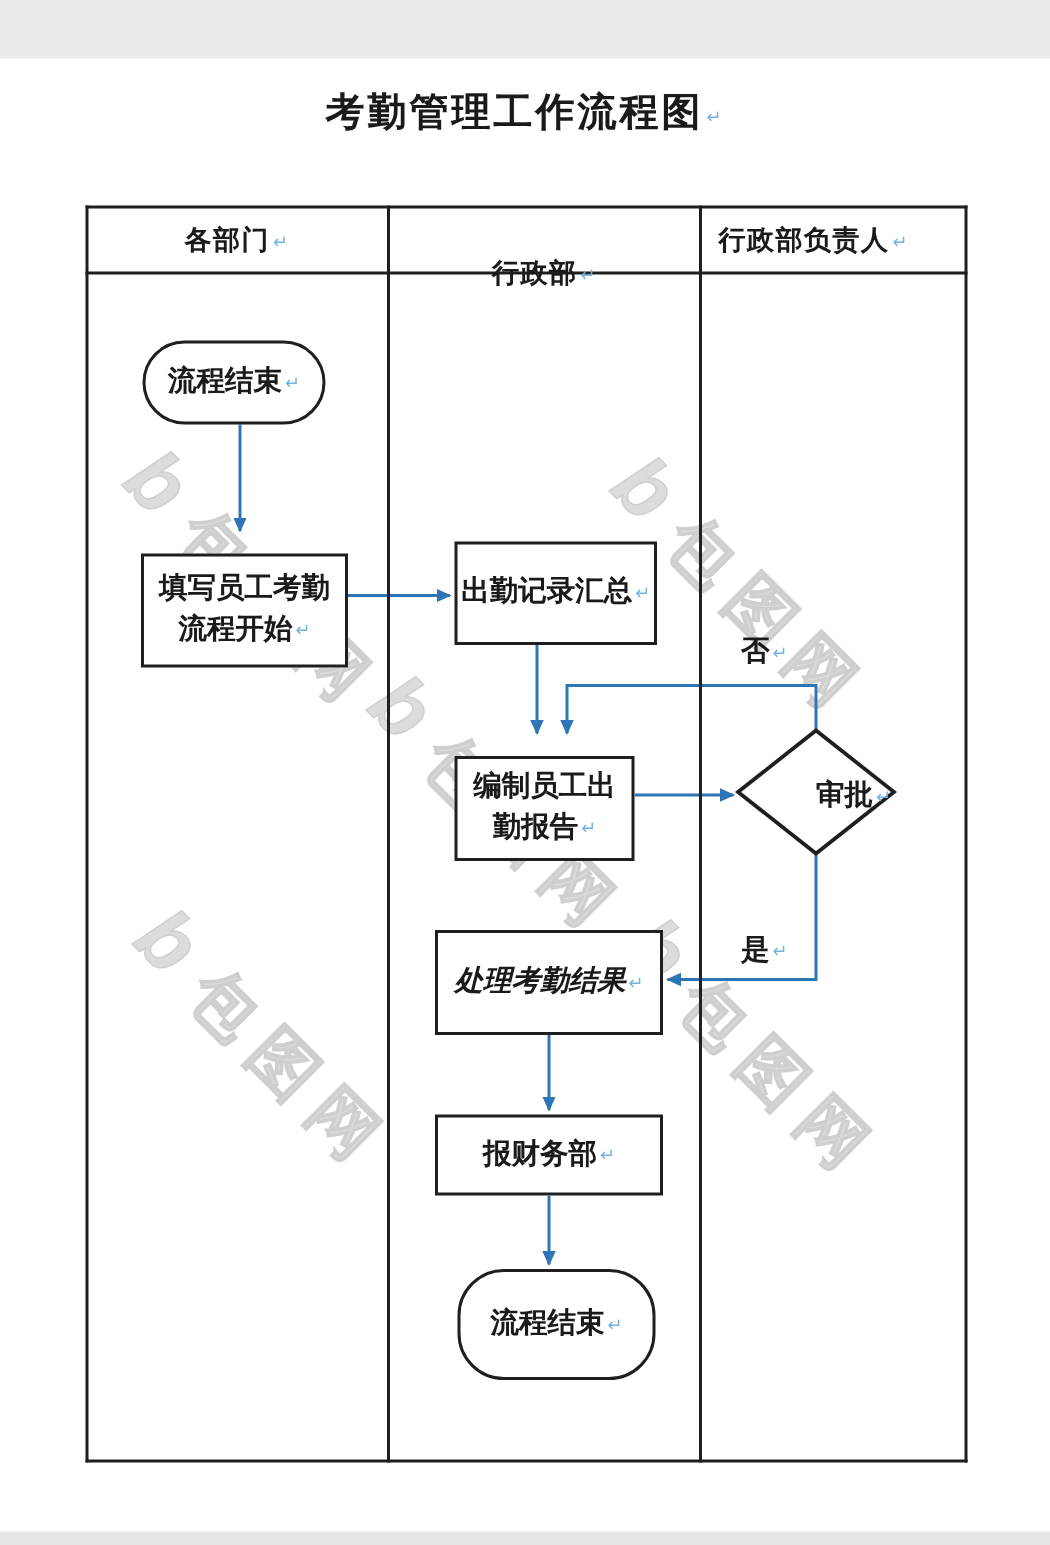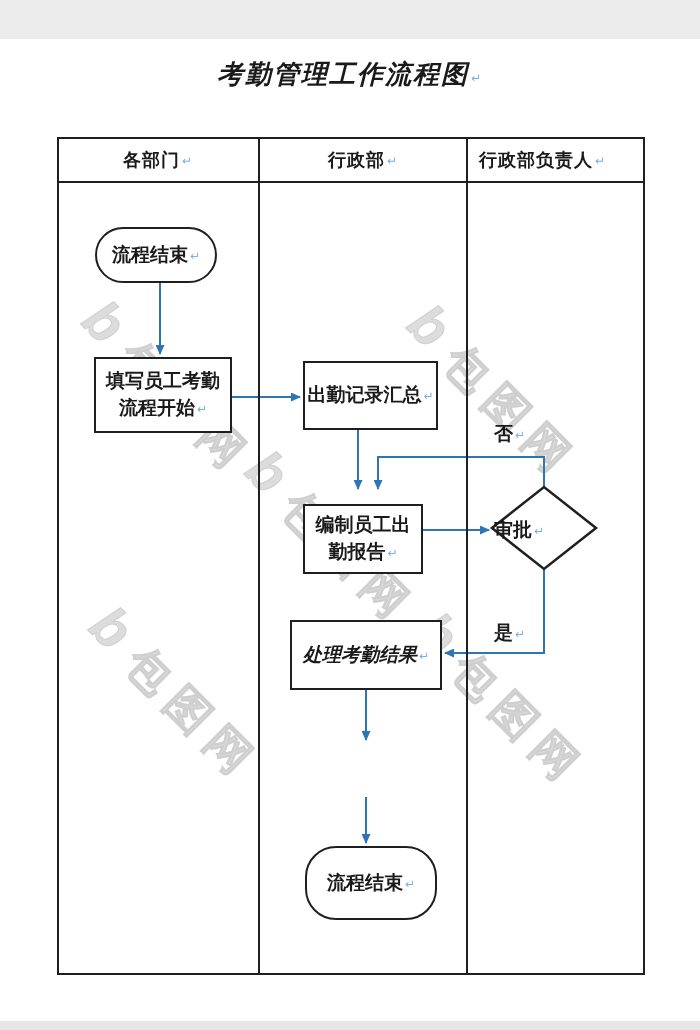--- a/index.html
+++ b/index.html
@@ -6,38 +6,38 @@
     --arrow:#2e75b6; --border:#1f1f1f; --wm:#dcdcdc;
     --pilcrow:#74b2e2; --band:#ebebeb; --text:#1a1a1a;
   }
   html,body{margin:0;padding:0;}
   body{font-family:"Liberation Sans","DejaVu Sans",sans-serif;}
   .page{position:relative;width:700px;height:1030px;background:#ffffff;overflow:hidden;}
   .band{position:absolute;left:0;width:700px;background:var(--band);}
   .band.top{top:0;height:39px;}
   .band.bottom{bottom:0;height:9px;background:#e6e6e6;}
   .title{position:absolute;top:57px;left:0;width:700px;text-align:center;
-         font-size:26px;font-weight:700;color:var(--text);letter-spacing:2px;z-index:5;font-style:italic;}
+         font-size:26px;font-weight:700;color:var(--text);letter-spacing:2px;z-index:5;}
   .pmark{font-size:12px;font-weight:400;color:var(--pilcrow);margin-left:2px;vertical-align:1px;}
   
   .wm{position:absolute;z-index:1;color:var(--wm);font-size:44px;font-weight:700;
       letter-spacing:12px;white-space:nowrap;transform:rotate(45deg);transform-origin:left top;
       -webkit-text-stroke:1px #cfcfcf;}
   .wm .wm-logo{font-size:54px;margin-right:6px;font-style:italic;}
   
   .tline{position:absolute;background:var(--border);z-index:3;}
   .lane-header{position:absolute;top:148px;text-align:center;font-size:18px;font-weight:700;
-               color:var(--text);z-index:4;letter-spacing:1px;font-family:Liberation Serif, serif;}
+               color:var(--text);z-index:4;letter-spacing:1px;}
   
   .node{position:absolute;background:#fff;border:2.5px solid var(--border);z-index:4;
         display:flex;align-items:center;justify-content:center;text-align:center;
         font-size:19px;font-weight:700;color:var(--text);line-height:1.4;box-sizing:border-box;}
   .stadium{border-radius:31px;}
   .lbl{position:absolute;z-index:5;font-size:19px;font-weight:700;color:var(--text);}
-  .dlabel{position:absolute;z-index:5;text-align:left;font-size:19px;font-weight:700;color:var(--text);}
+  .dlabel{position:absolute;z-index:5;text-align:right;font-size:19px;font-weight:700;color:var(--text);}
   svg.edges{position:absolute;left:0;top:0;z-index:2;}
   .edge{stroke:var(--arrow);stroke-width:2;fill:none;}
   .arrowhead{fill:var(--arrow);}
   .shape{fill:#ffffff;stroke:var(--border);stroke-width:2.5;}
 </style>
 </head>
 <body>
 
 <div class="page">
 
@@ -71,28 +71,28 @@
 
   <div class="tline" style="left:57px;top:137px;width:588px;height:2px;"></div>
   <div class="tline" style="left:57px;top:973px;width:588px;height:2px;"></div>
   <div class="tline" style="left:57px;top:137px;width:2px;height:838px;"></div>
   <div class="tline" style="left:643px;top:137px;width:2px;height:838px;"></div>
   <div class="tline" style="left:258px;top:137px;width:2px;height:838px;"></div>
   <div class="tline" style="left:466px;top:137px;width:2px;height:838px;"></div>
   <div class="tline" style="left:57px;top:181px;width:588px;height:2px;"></div>
 
   <div class="lane-header" style="left:57px;width:202px;"><span>各部门</span><span class="pmark">↵</span></div>
-  <div class="lane-header" style="left:259px;width:208px;"><span>行政部</span><span class="pmark">↵</span></div>
+  <div class="lane-header" style="left:259px;width:208px;margin-top:22px;"><span>行政部</span><span class="pmark">↵</span></div>
   <div class="lane-header" style="left:467px;width:151px;"><span>行政部负责人</span><span class="pmark">↵</span></div>
 
   <div class="node stadium" style="left:95px;top:227px;width:122px;height:56px;">
     <span><span>流程结束</span><span class="pmark">↵</span></span>
   </div>
 
-  <div class="node" style="left:94px;top:357px;width:138px;height:76px;">
+  <div class="node" style="left:94px;top:369px;width:138px;height:76px;">
     <span><span>填写员工考勤</span><br>
     <span>流程开始</span><span class="pmark">↵</span></span>
   </div>
 
   <div class="node" style="left:303px;top:361px;width:135px;height:69px;text-align:right;">
     <span><span>出勤记录汇总</span><span class="pmark">↵</span></span>
   </div>
 
   <div class="node" style="left:303px;top:492px;width:120px;height:70px;margin-top:12px;">
     <span><span>编制员工出</span><br>
@@ -100,20 +100,23 @@
   </div>
 
   <div class="dlabel" style="left:494px;top:517px;width:100px;">
     <span>审批</span><span class="pmark">↵</span>
   </div>
 
   <div class="node" style="left:290px;top:620px;width:152px;height:70px;font-style:italic;">
     <span><span>处理考勤结果</span><span class="pmark">↵</span></span>
   </div>
 
+  <div class="node" style="left:290px;top:743px;width:152px;height:54px;">
+    <span><span>报财务部</span><span class="pmark">↵</span></span>
+  </div>
 
   <div class="node stadium" style="left:305px;top:846px;width:132px;height:74px;">
     <span><span>流程结束</span><span class="pmark">↵</span></span>
   </div>
 
   <div class="lbl" style="left:494px;top:421px;">
     <span>否</span><span class="pmark">↵</span>
   </div>
   <div class="lbl" style="left:494px;top:620px;">
     <span>是</span><span class="pmark">↵</span>

